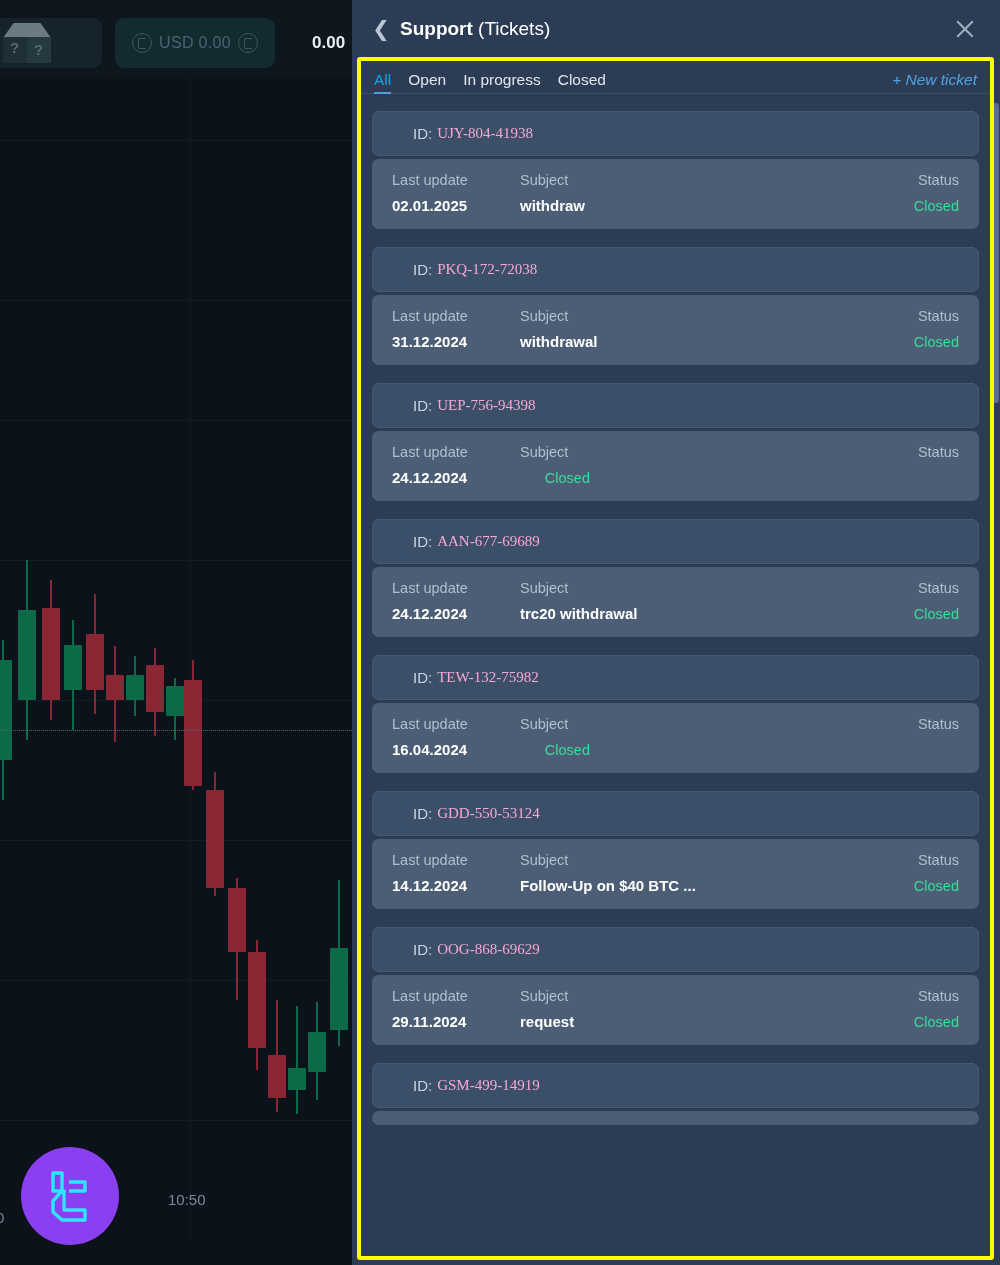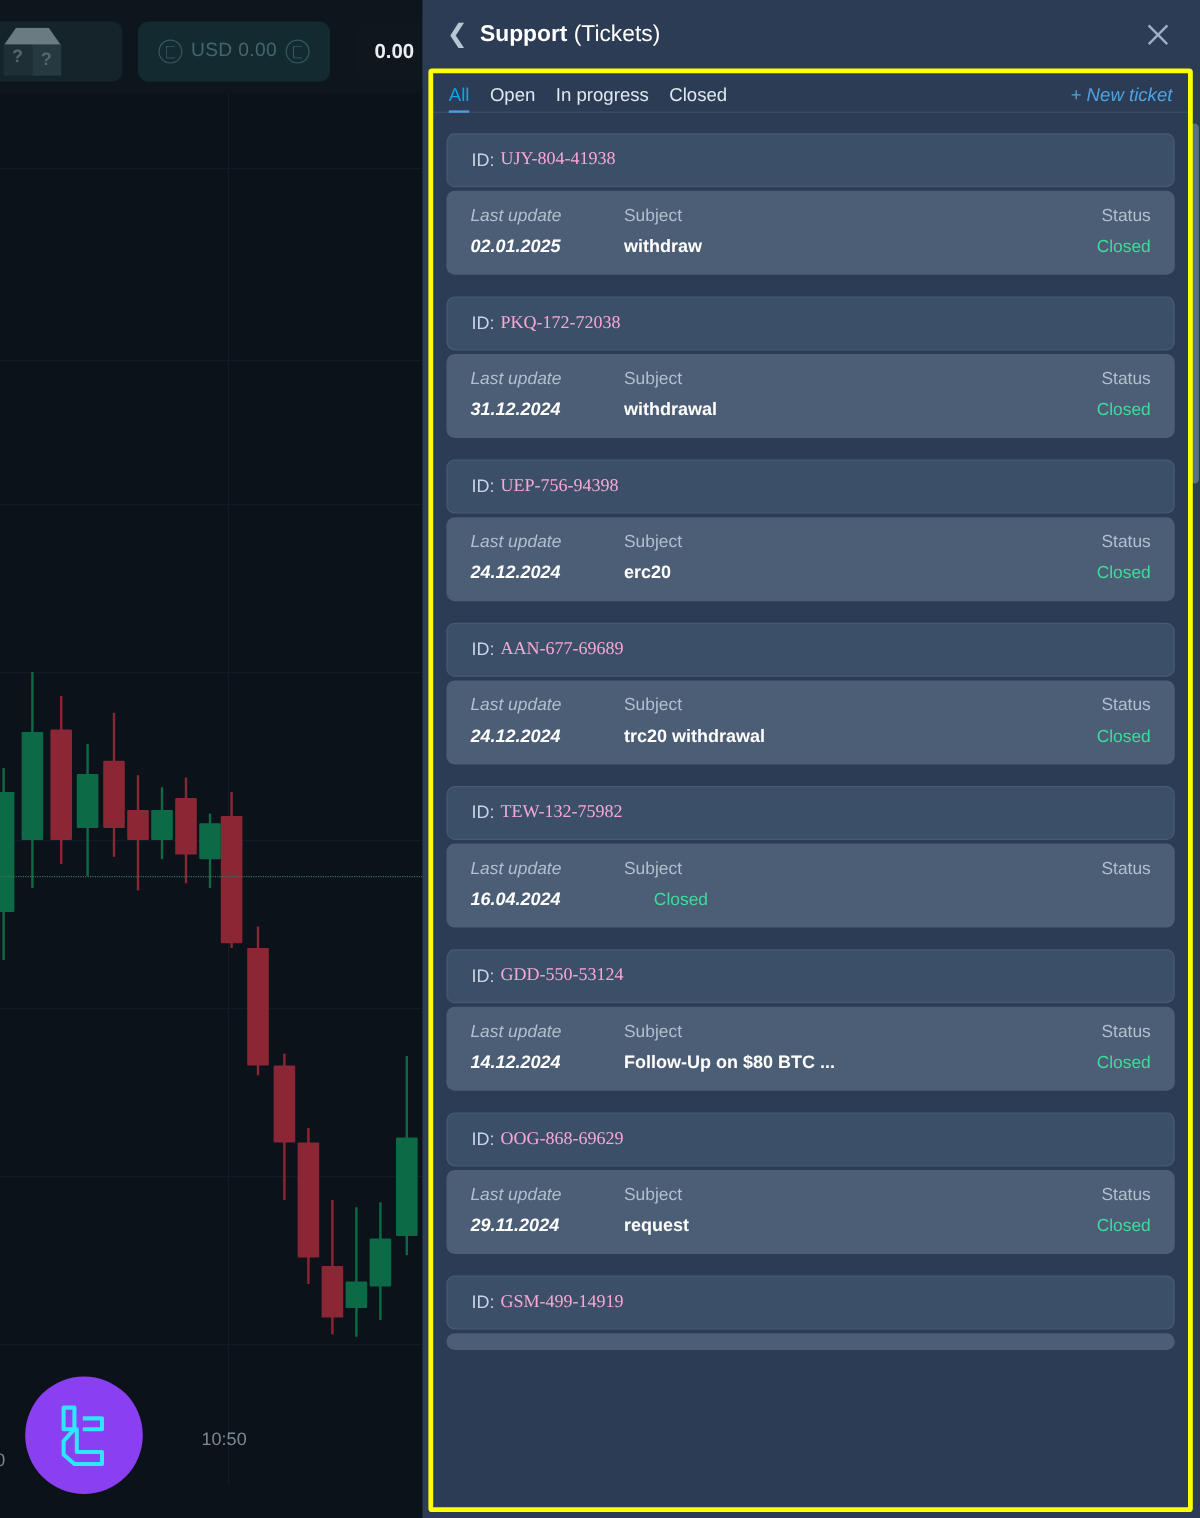--- a/index.html
+++ b/index.html
@@ -150,29 +150,29 @@
     overflow: hidden;
   }
   #ticket-list { padding: 16px 11px 0 11px; }
 
   .ticket { margin-bottom: 18px; }
   .tk-head {
     background: #3b4f68; border-radius: 7px;
     height: 45px; display: flex; align-items: center; padding: 0 20px;
     border: 1px solid #455b75; cursor: pointer;
   }
-  .tk-head .lbl { color: #c9d5e2; font-size: 15px; }
+  .tk-head .lbl { color: #c9d5e2; font-size: 15px; margin-left: 20px; }
   .tk-head .idv { color: #f9a8d4; font-size: 15px; margin-left: 5px; font-family: Liberation Serif, serif; }
   .tk-body {
     background: #4b5e75; border-radius: 7px; margin-top: 3px;
     padding: 13px 20px 15px 20px; cursor: pointer;
   }
   .tk-row { display: flex; align-items: center; }
   .tk-row.hdr { margin-bottom: 9px; }
-  .c-date { width: 128px; flex: 0 0 128px; font-style: italic; }
+  .c-date { width: 128px; flex: 0 0 128px; }
   .c-subj { flex: 1 1 auto; min-width: 0; }
   .c-stat { width: 70px; flex: 0 0 70px; text-align: right; }
   .hdr .c-date, .hdr .c-subj, .hdr .c-stat {
     color: #b2bfcf; font-size: 14.5px; font-weight: 400;
   }
   .val .c-date, .val .c-subj {
     color: #ffffff; font-size: 15px; font-weight: 700;
     overflow: hidden; text-overflow: ellipsis; white-space: nowrap;
   }
   .val .c-stat { font-size: 14.5px; font-weight: 400; }
@@ -376,21 +376,20 @@
               <span class="idv">UEP-756-94398</span>
             </div>
             <div class="tk-body">
               <div class="tk-row hdr">
                 <div class="c-date">Last update</div>
                 <div class="c-subj">Subject</div>
                 <div class="c-stat">Status</div>
               </div>
               <div class="tk-row val">
                 <div class="c-date">24.12.2024</div>
-                <div class="c-subj">erc20</div>
                 <div class="c-stat st-closed">Closed</div>
               </div>
             </div>
           </div>
           <div class="ticket">
             <div class="tk-head">
               <span class="lbl">ID:</span>
               <span class="idv">AAN-677-69689</span>
             </div>
             <div class="tk-body">
@@ -429,21 +428,21 @@
               <span class="idv">GDD-550-53124</span>
             </div>
             <div class="tk-body">
               <div class="tk-row hdr">
                 <div class="c-date">Last update</div>
                 <div class="c-subj">Subject</div>
                 <div class="c-stat">Status</div>
               </div>
               <div class="tk-row val">
                 <div class="c-date">14.12.2024</div>
-                <div class="c-subj">Follow-Up on $80 BTC ...</div>
+                <div class="c-subj">Follow-Up on $40 BTC ...</div>
                 <div class="c-stat st-closed">Closed</div>
               </div>
             </div>
           </div>
           <div class="ticket">
             <div class="tk-head">
               <span class="lbl">ID:</span>
               <span class="idv">OOG-868-69629</span>
             </div>
             <div class="tk-body">

